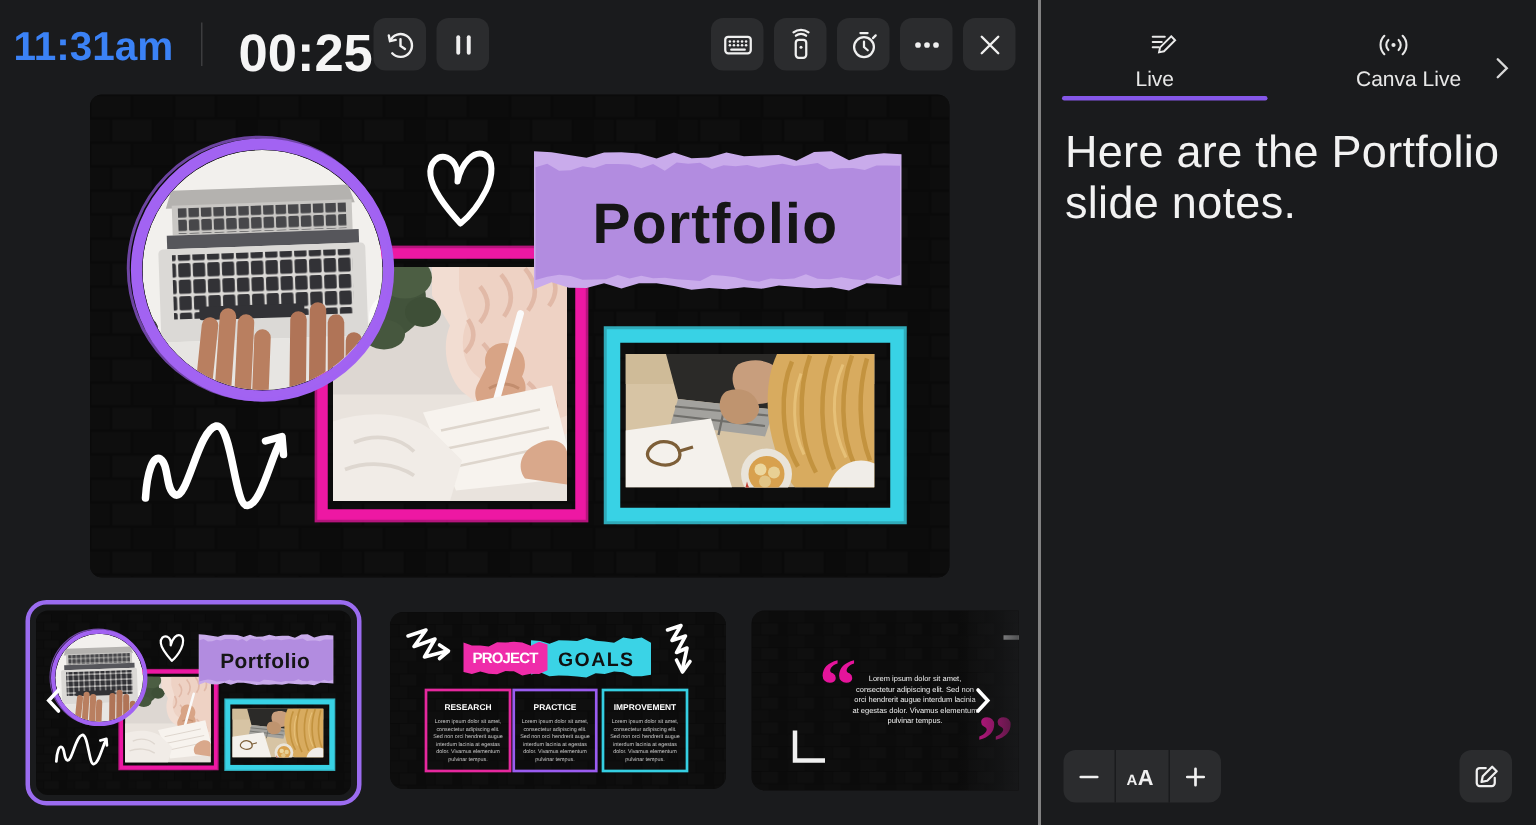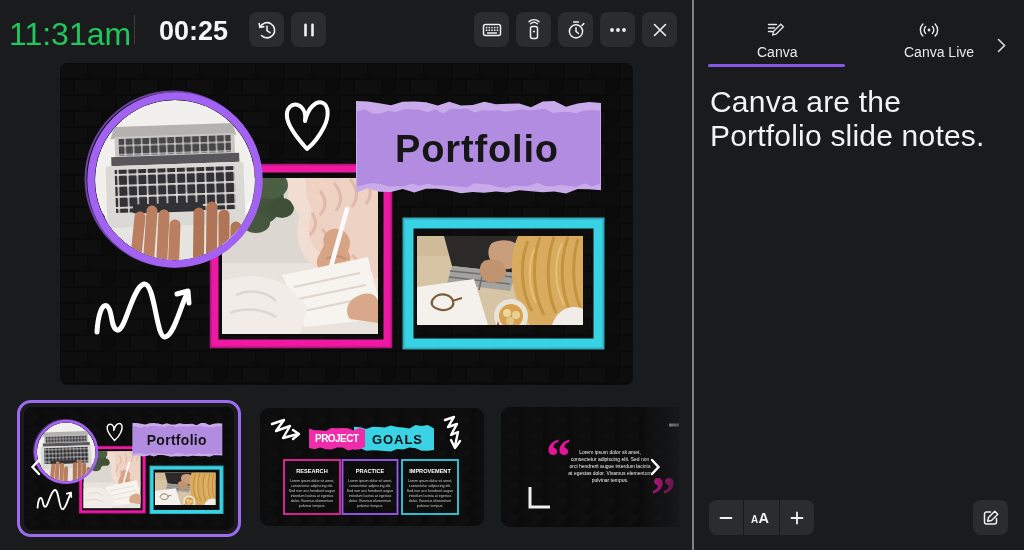--- a/index.html
+++ b/index.html
@@ -1,21 +1,21 @@
 <!DOCTYPE html>
 <html><head>
 <meta charset="utf-8">
 <style>
   html,body{margin:0;padding:0}
   body{width:1024px;height:550px;background:#1a1b1d;font-family:"Liberation Sans",sans-serif;overflow:hidden;position:relative}
   .abs{position:absolute}
   .tbtn{position:absolute;width:35px;height:35px;top:12px;border-radius:8px;background:#2b2c2e;display:flex;align-items:center;justify-content:center}
   .tbtn svg{display:block}
-  #time{left:9px;top:16px;font-size:32px;font-weight:400;color:#22c55e;letter-spacing:0}
-  #timer{left:159px;top:16px;font-size:27px;font-weight:700;color:#f5f5f5}
+  #time{left:9px;top:16px;font-size:27px;font-weight:700;color:#3b82f6;letter-spacing:0}
+  #timer{left:159px;top:16px;font-size:35px;font-weight:700;color:#f5f5f5}
   #tsep{left:134px;top:15px;width:1px;height:29px;background:#3c3d3f}
   #slide{left:60px;top:63px;width:573px;height:322px;border-radius:8px;overflow:hidden;background:#0b0b0b}
   #divider{left:692px;top:0;width:2px;height:550px;background:#828282}
   .tablabel{position:absolute;top:44px;font-size:14px;color:#e8e8e8;white-space:nowrap}
   #notesline{left:708px;top:64px;width:137px;height:3px;background:#8557e8;border-radius:2px}
   #notestext{left:710px;top:85px;width:305px;font-size:30px;line-height:34px;color:#f2f2f2;font-weight:400;letter-spacing:0.2px}
   #fgroup{left:709px;top:500px;width:105px;height:35px;border-radius:8px;background:#2b2c2e;display:flex}
   #fgroup .seg{width:35px;height:35px;display:flex;align-items:center;justify-content:center;position:relative}
   #fgroup .seg+.seg{border-left:1.5px solid #1a1b1d}
   #editbtn{left:973px;top:500px;width:35px;height:35px;border-radius:8px;background:#2b2c2e;display:flex;align-items:center;justify-content:center}
@@ -119,34 +119,34 @@
   <svg class="abs" style="left:650px;top:458px" width="11" height="18" viewBox="0 0 11 18" fill="none" stroke="#ffffff" stroke-width="2.4" stroke-linecap="round">
     <path d="M2 2 L8.5 9 L2 16"></path>
   </svg>
 
   <div class="abs" id="divider"></div>
 
   <svg class="abs" style="left:767px;top:22px" width="18" height="17" viewBox="0 0 18 17" fill="none" stroke="#e8e8e8" stroke-width="1.4" stroke-linecap="round">
     <path d="M1.5 2.5 h8 M1.5 6 h6 M1.5 9.5 h4"></path>
     <path d="M13.8 2.2 l2.6 2.6 L9 12.2 l-3.3.7.7-3.3z" stroke-width="1.3"></path>
   </svg>
-  <div class="tablabel" style="left:757px">Canva</div>
+  <div class="tablabel" style="left:757px">Live</div>
   <div class="abs" id="notesline"></div>
 
   <svg class="abs" style="left:919px;top:22px" width="20" height="17" viewBox="0 0 20 17" fill="none" stroke="#e8e8e8" stroke-width="1.4" stroke-linecap="round">
     <circle cx="10" cy="8" r="1.4" fill="#e8e8e8" stroke="none"></circle>
     <path d="M6.6 11.4 a4.8 4.8 0 0 1 0-6.8 M13.4 4.6 a4.8 4.8 0 0 1 0 6.8"></path>
     <path d="M3.9 14.1 a8.6 8.6 0 0 1 0-12.2 M16.1 1.9 a8.6 8.6 0 0 1 0 12.2"></path>
   </svg>
   <div class="tablabel" style="left:904px">Canva Live</div>
   <svg class="abs" style="left:997px;top:38px" width="9" height="15" viewBox="0 0 9 15" fill="none" stroke="#d8d8d8" stroke-width="1.6" stroke-linecap="round">
     <path d="M1.5 1.5 L7.5 7.5 L1.5 13.5"></path>
   </svg>
 
-  <div class="abs" id="notestext">Canva are the Portfolio slide notes.</div>
+  <div class="abs" id="notestext">Here are the Portfolio slide notes.</div>
 
   <div class="abs" id="fgroup">
     <div class="seg">
       <svg width="16" height="16" viewBox="0 0 16 16" stroke="#f0f0f0" stroke-width="1.8" stroke-linecap="round">
         <path d="M2.5 8 h11"></path>
       </svg>
     </div>
     <div class="seg">
       <svg width="22" height="18" viewBox="0 0 22 18" fill="#f0f0f0">
         <text x="1" y="14" font-family="Liberation Sans" font-size="10" font-weight="700">A</text>

